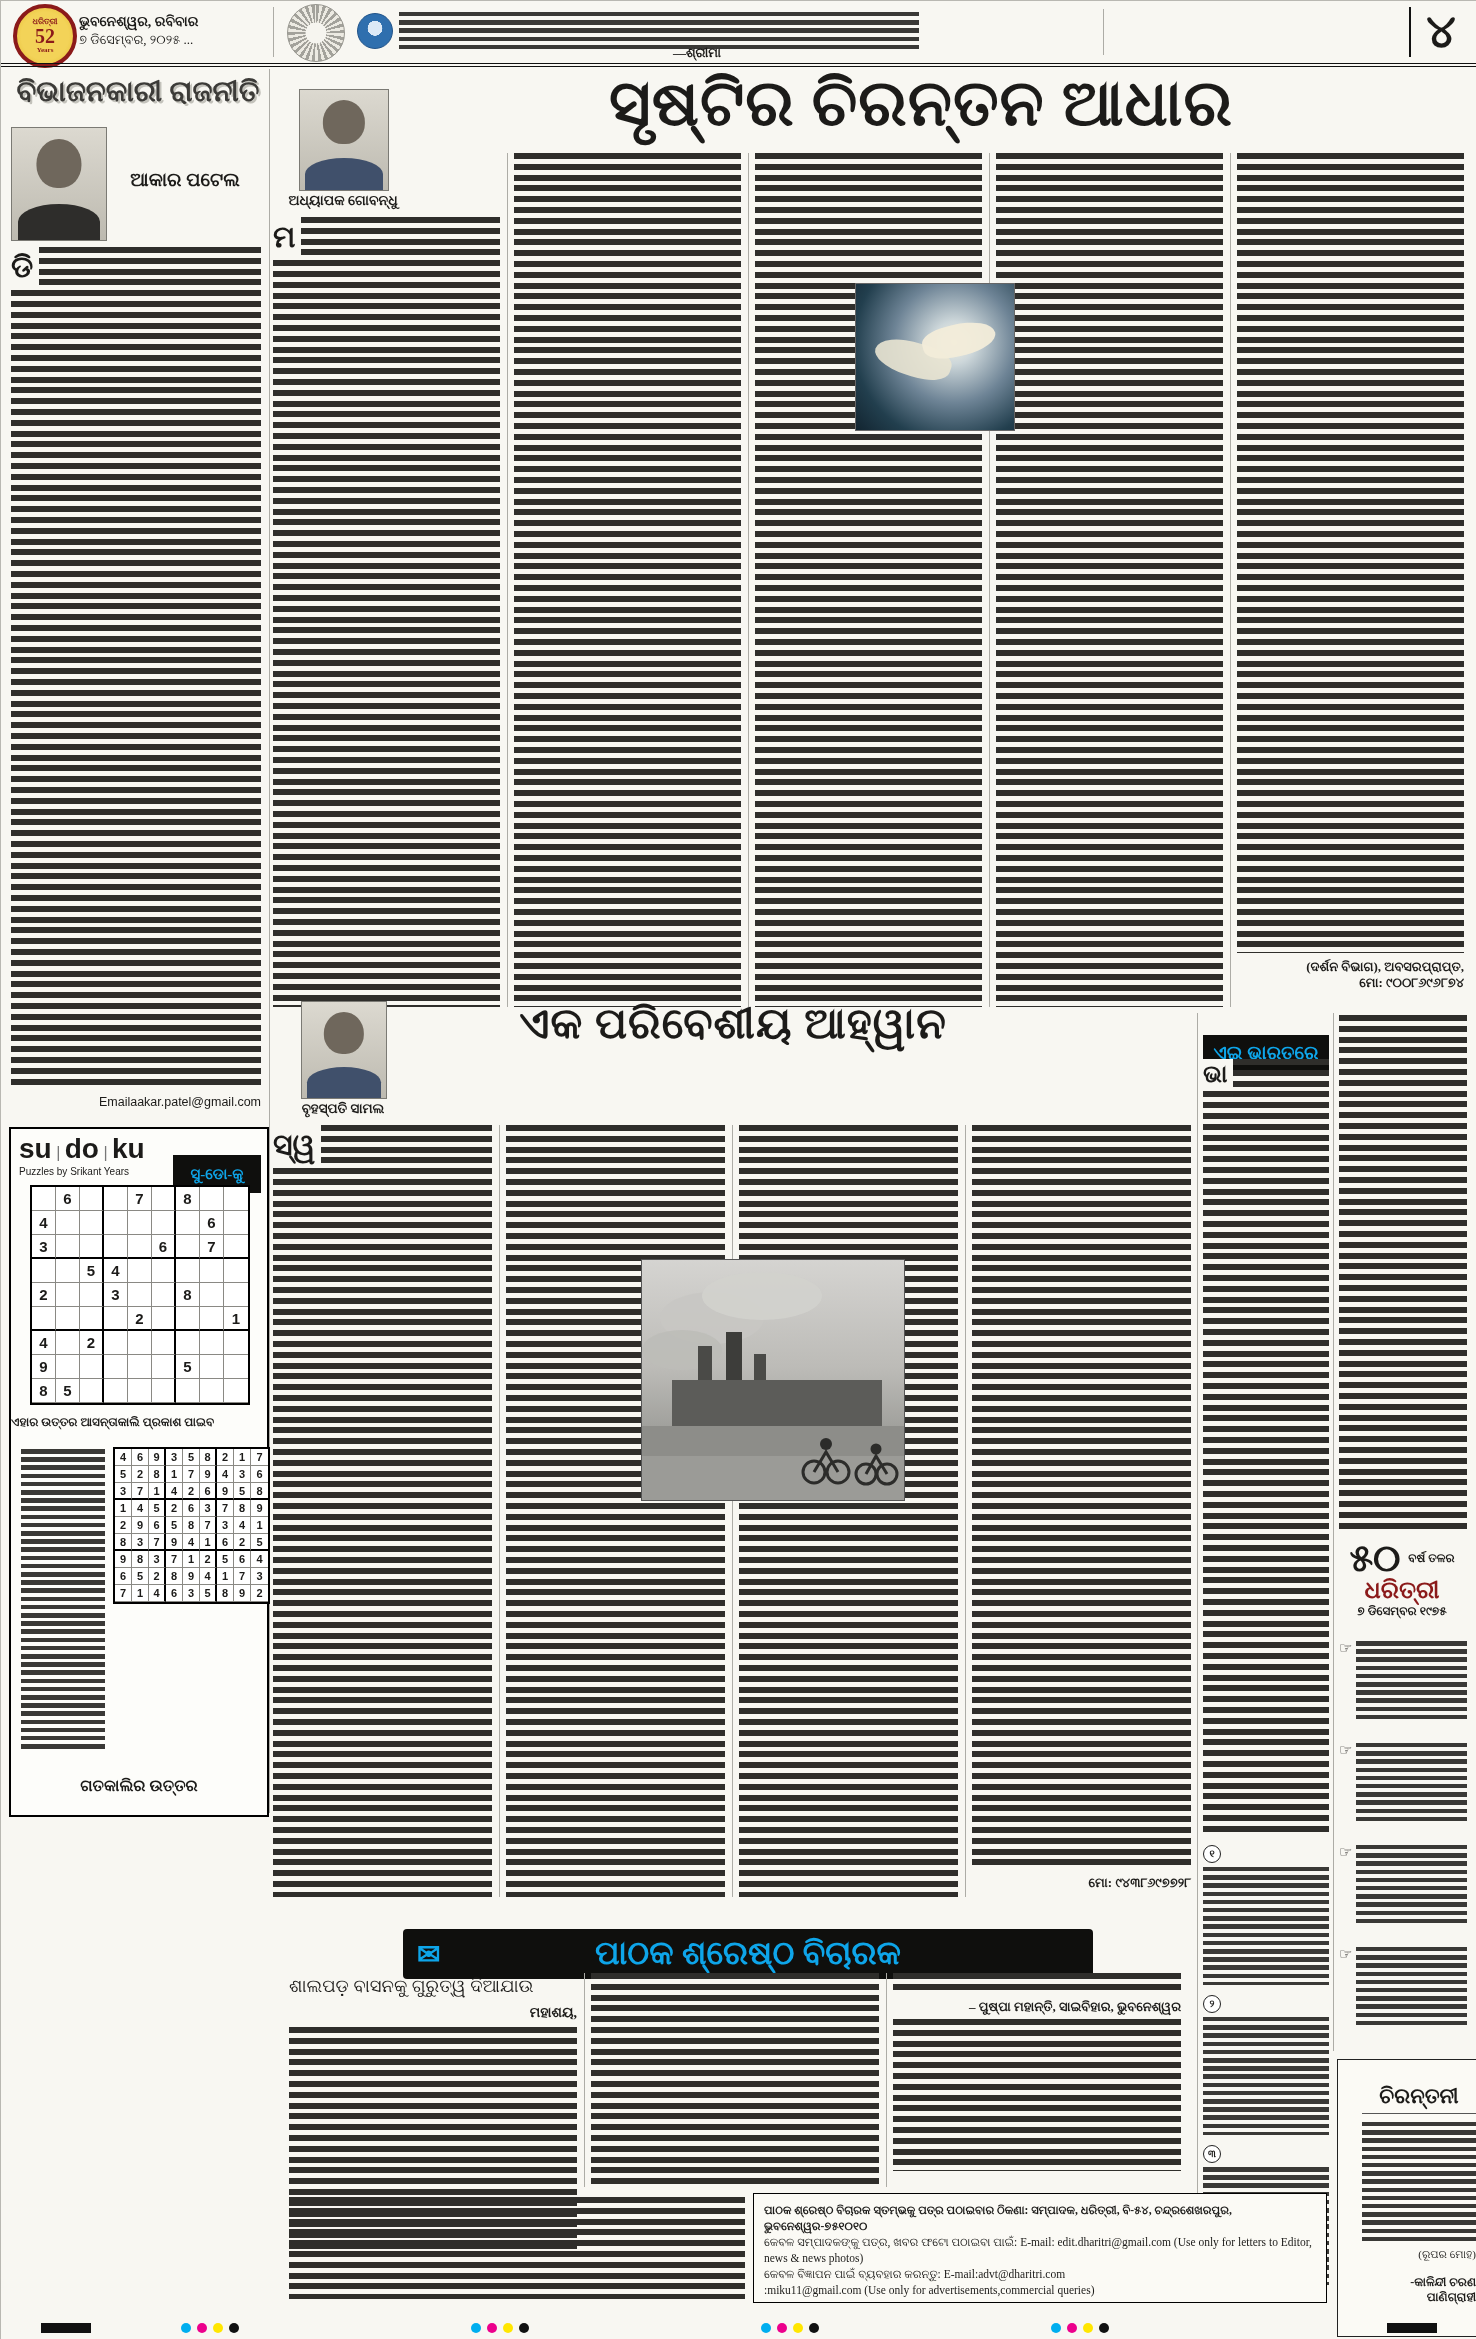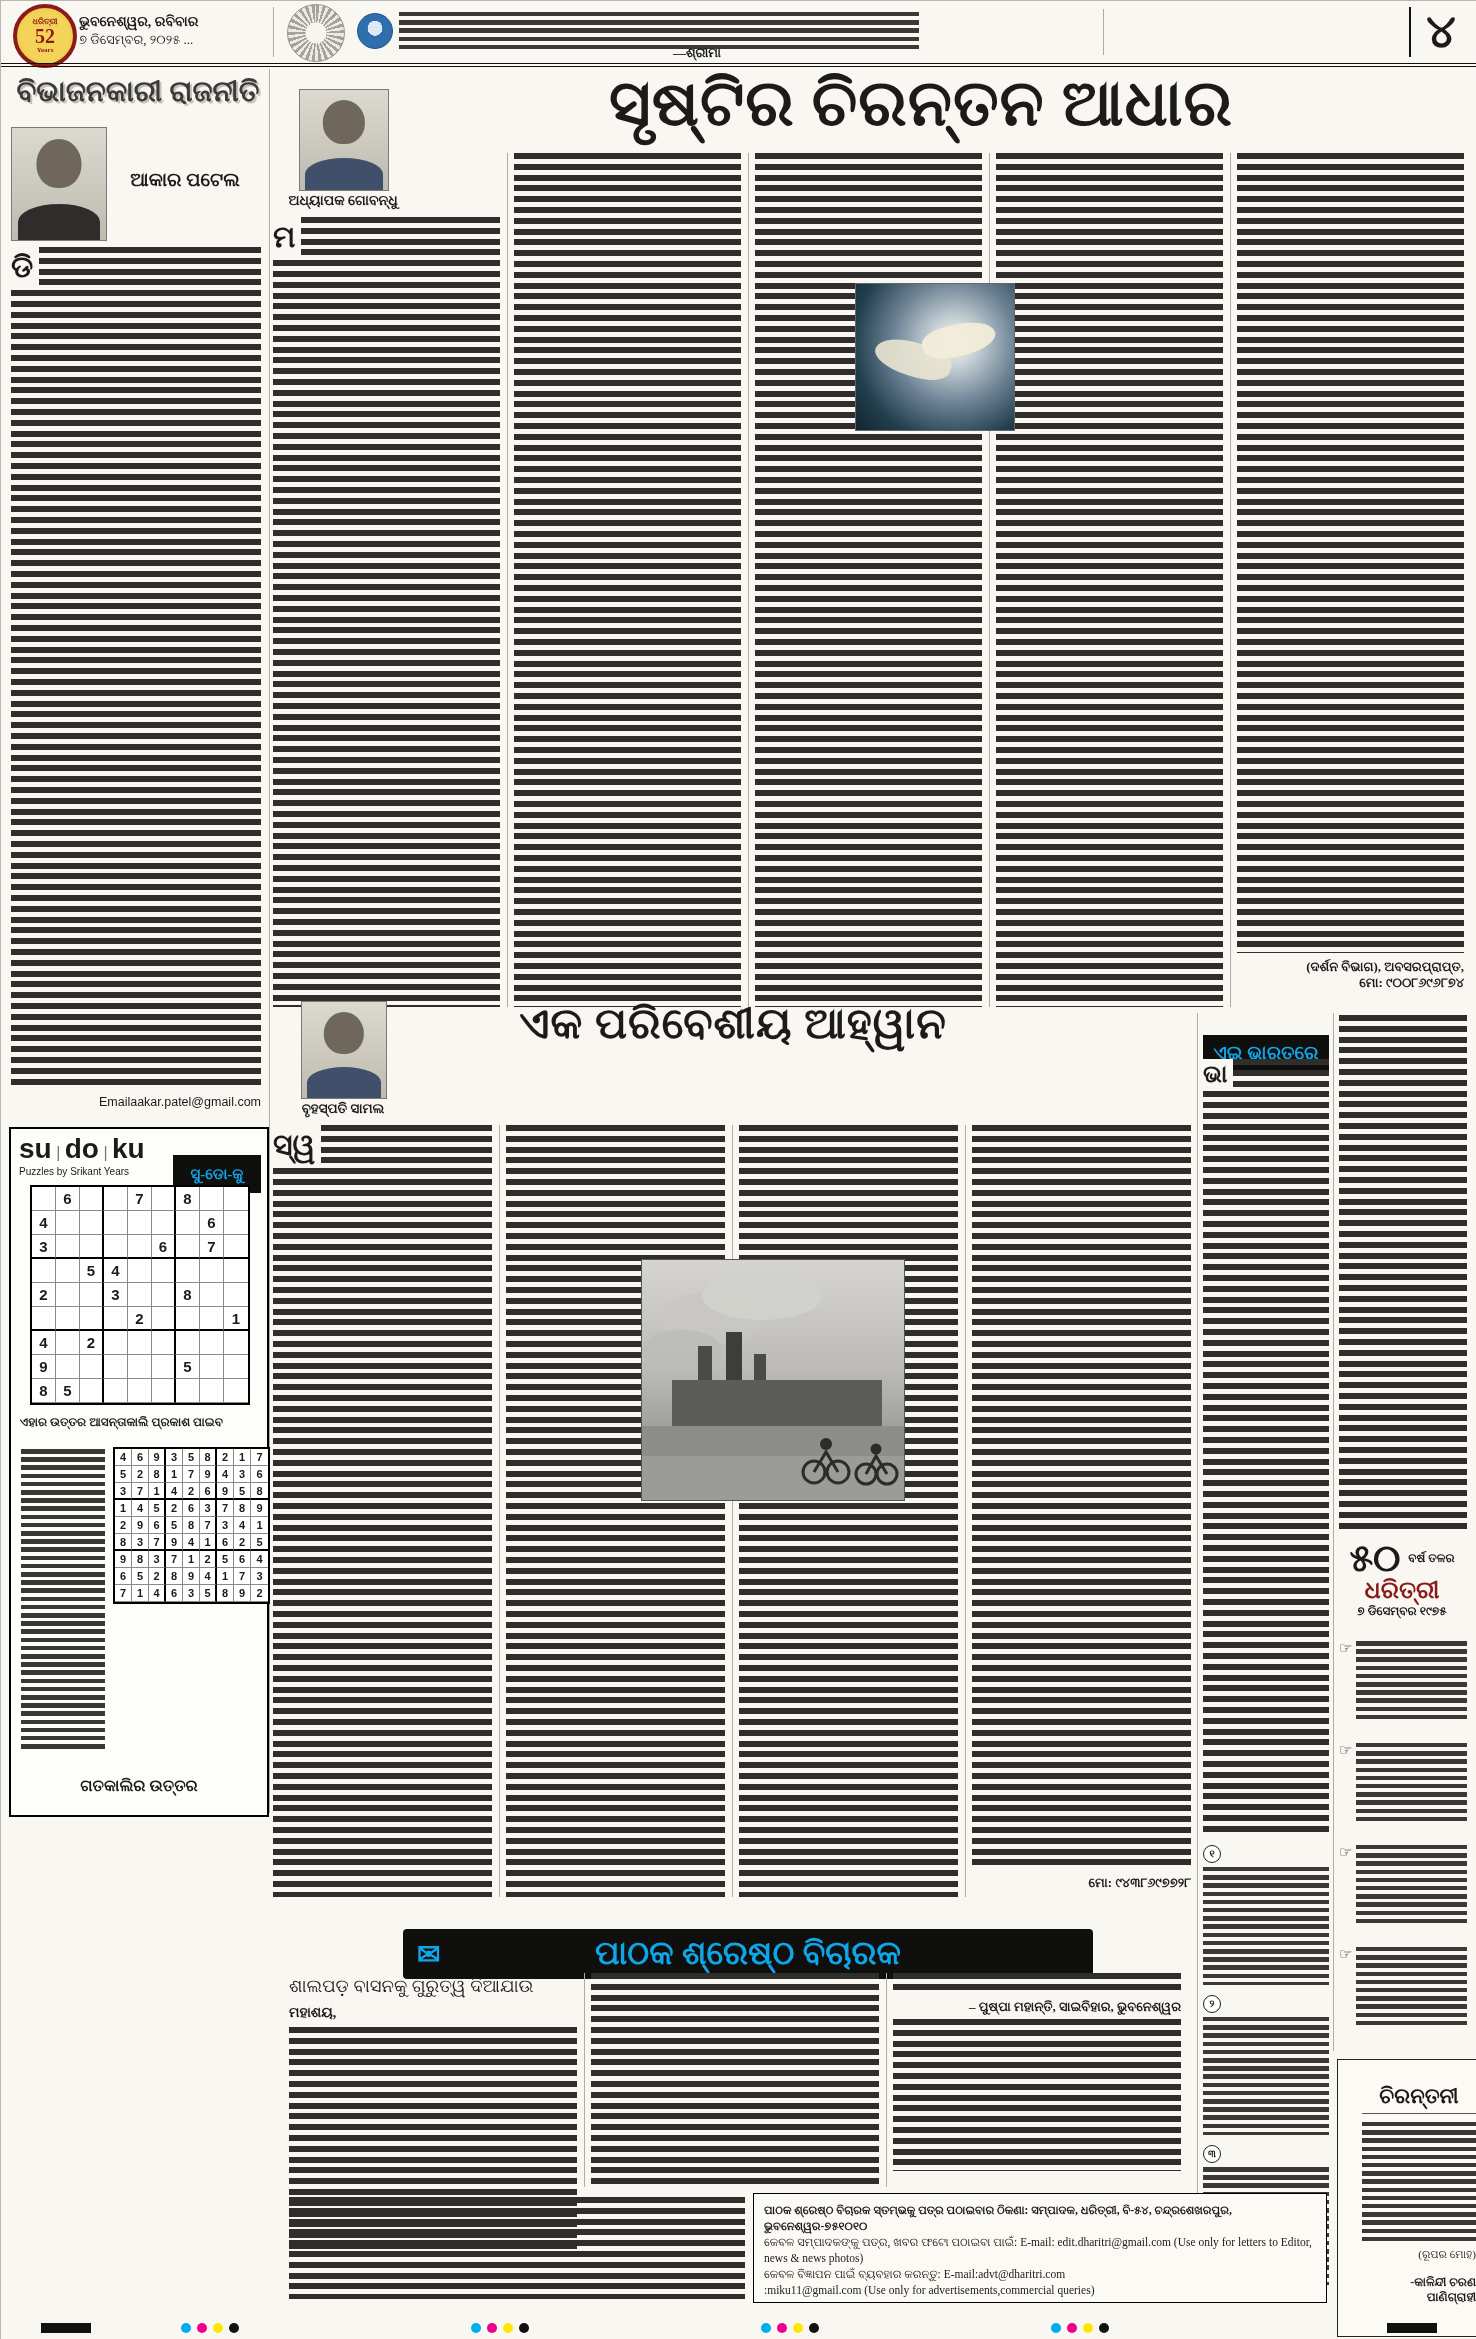--- a/index.html
+++ b/index.html
@@ -164,21 +164,21 @@
           <div class="cell">8</div>
           <div class="cell">5</div>
           <div class="cell c3"></div>
           <div class="cell"></div>
           <div class="cell"></div>
           <div class="cell c3"></div>
           <div class="cell"></div>
           <div class="cell"></div>
           <div class="cell"></div>
         </div>
-      <div class="abs" style="left:0;top:286px;width:212px;text-align:right;font-size:12px;font-weight:bold;">ଏହାର ଉତ୍ତର ଆସନ୍ତାକାଲି ପ୍ରକାଶ ପାଇବ</div>
+      <div class="abs" style="left:0;top:286px;width:212px;text-align:left;font-size:12px;font-weight:bold;">ଏହାର ଉତ୍ତର ଆସନ୍ତାକାଲି ପ୍ରକାଶ ପାଇବ</div>
       <div class="abs ft-sm" style="left:10px;top:320px;width:84px;height:300px;"></div>
       <div class="abs sud sud-small" style="left:102px;top:318px;">
           <div class="cell">4</div>
           <div class="cell">6</div>
           <div class="cell c3">9</div>
           <div class="cell">3</div>
           <div class="cell">5</div>
           <div class="cell c3">8</div>
           <div class="cell">2</div>
           <div class="cell">1</div>
@@ -379,21 +379,21 @@
     </div>
   </div>
 
   <div class="abs blackbox" style="left:402px;top:1908px;width:690px;height:50px;font-size:33px;border-radius:4px;">
     <span style="position:absolute;left:14px;font-size:28px;">✉</span>
     <span>ପାଠକ ଶ୍ରେଷ୍ଠ ବିଚାରକ</span>
   </div>
 
   <div class="abs" style="left:288px;top:1972px;width:288px;height:326px;">
     <div style="font-size:18px;font-weight:normal;line-height:26px;">ଶାଲପଡ଼ ବାସନକୁ ଗୁରୁତ୍ୱ ଦିଆଯାଉ</div>
-    <div style="font-size:14px;font-weight:bold;margin:6px 0;">ମହାଶୟ,</div>
+    <div style="font-size:14px;font-weight:bold;margin:6px 0;text-align:right;">ମହାଶୟ,</div>
     <div class="ft" style="height:230px;"></div>
   </div>
   <div class="abs ft" style="left:590px;top:1972px;width:288px;height:214px;"></div>
   <div class="abs" style="left:892px;top:1972px;width:288px;height:214px;">
     <div class="ft" style="height:22px;"></div>
     <div style="text-align:right;font-size:13px;font-weight:bold;margin:4px 0;">– ପୁଷ୍ପା ମହାନ୍ତି, ସାଇବିହାର, ଭୁବନେଶ୍ୱର</div>
     <div class="ft" style="height:152px;"></div>
   </div>
   <div class="abs vr" style="left:583px;top:1972px;height:214px;"></div>
   <div class="abs vr" style="left:885px;top:1972px;height:214px;"></div>

